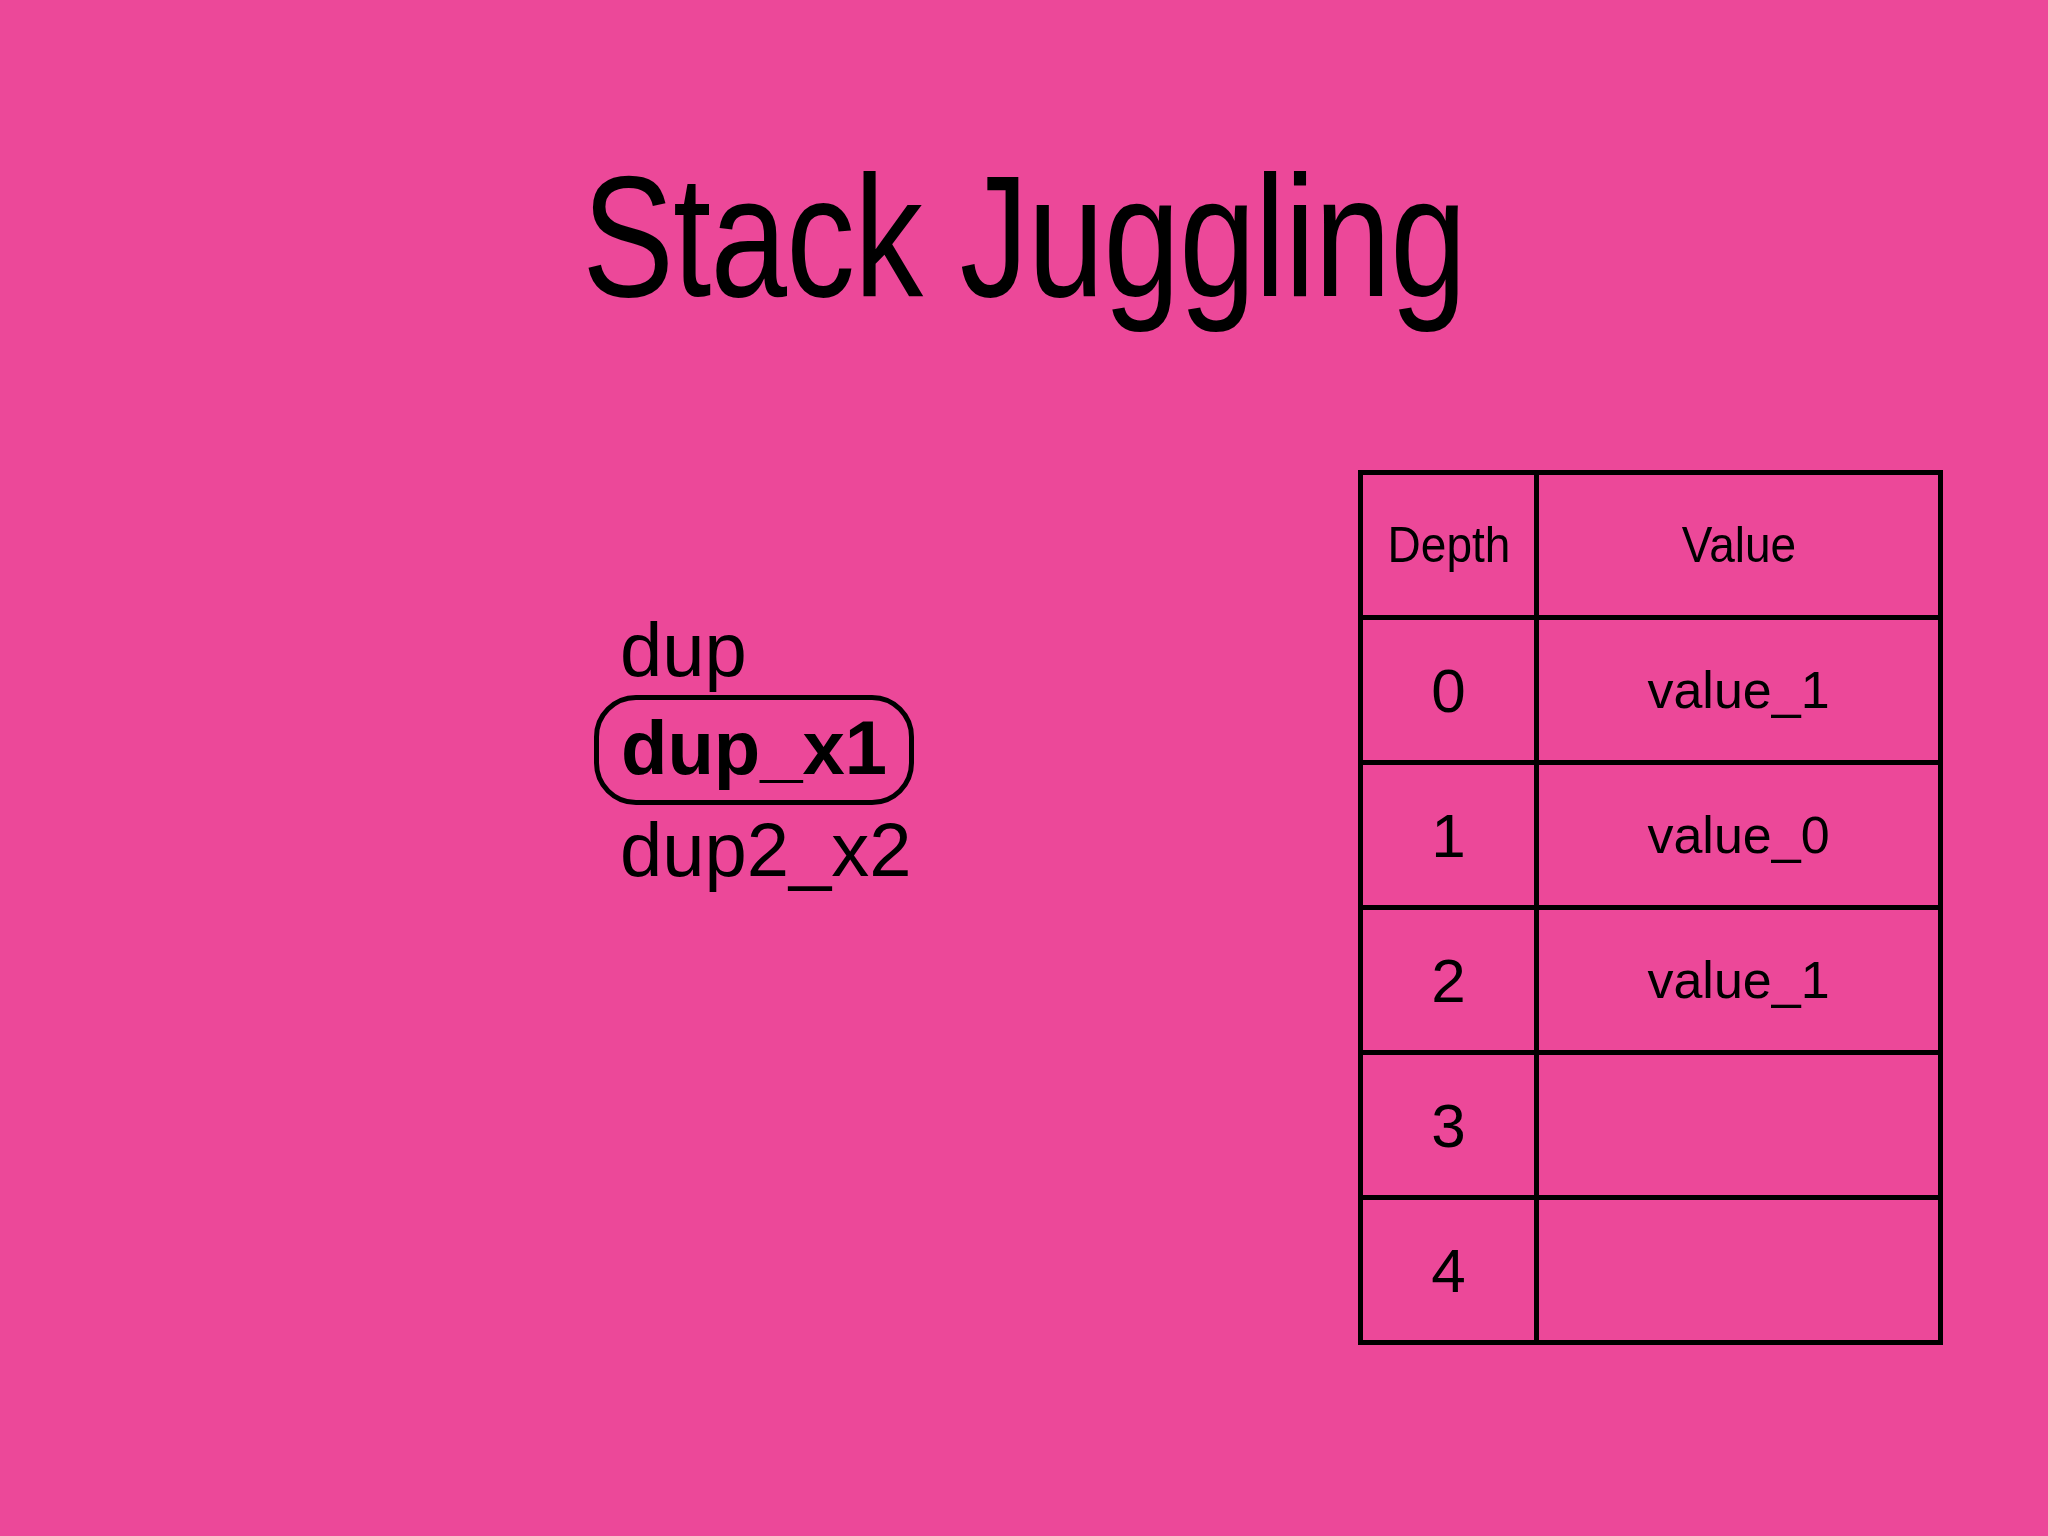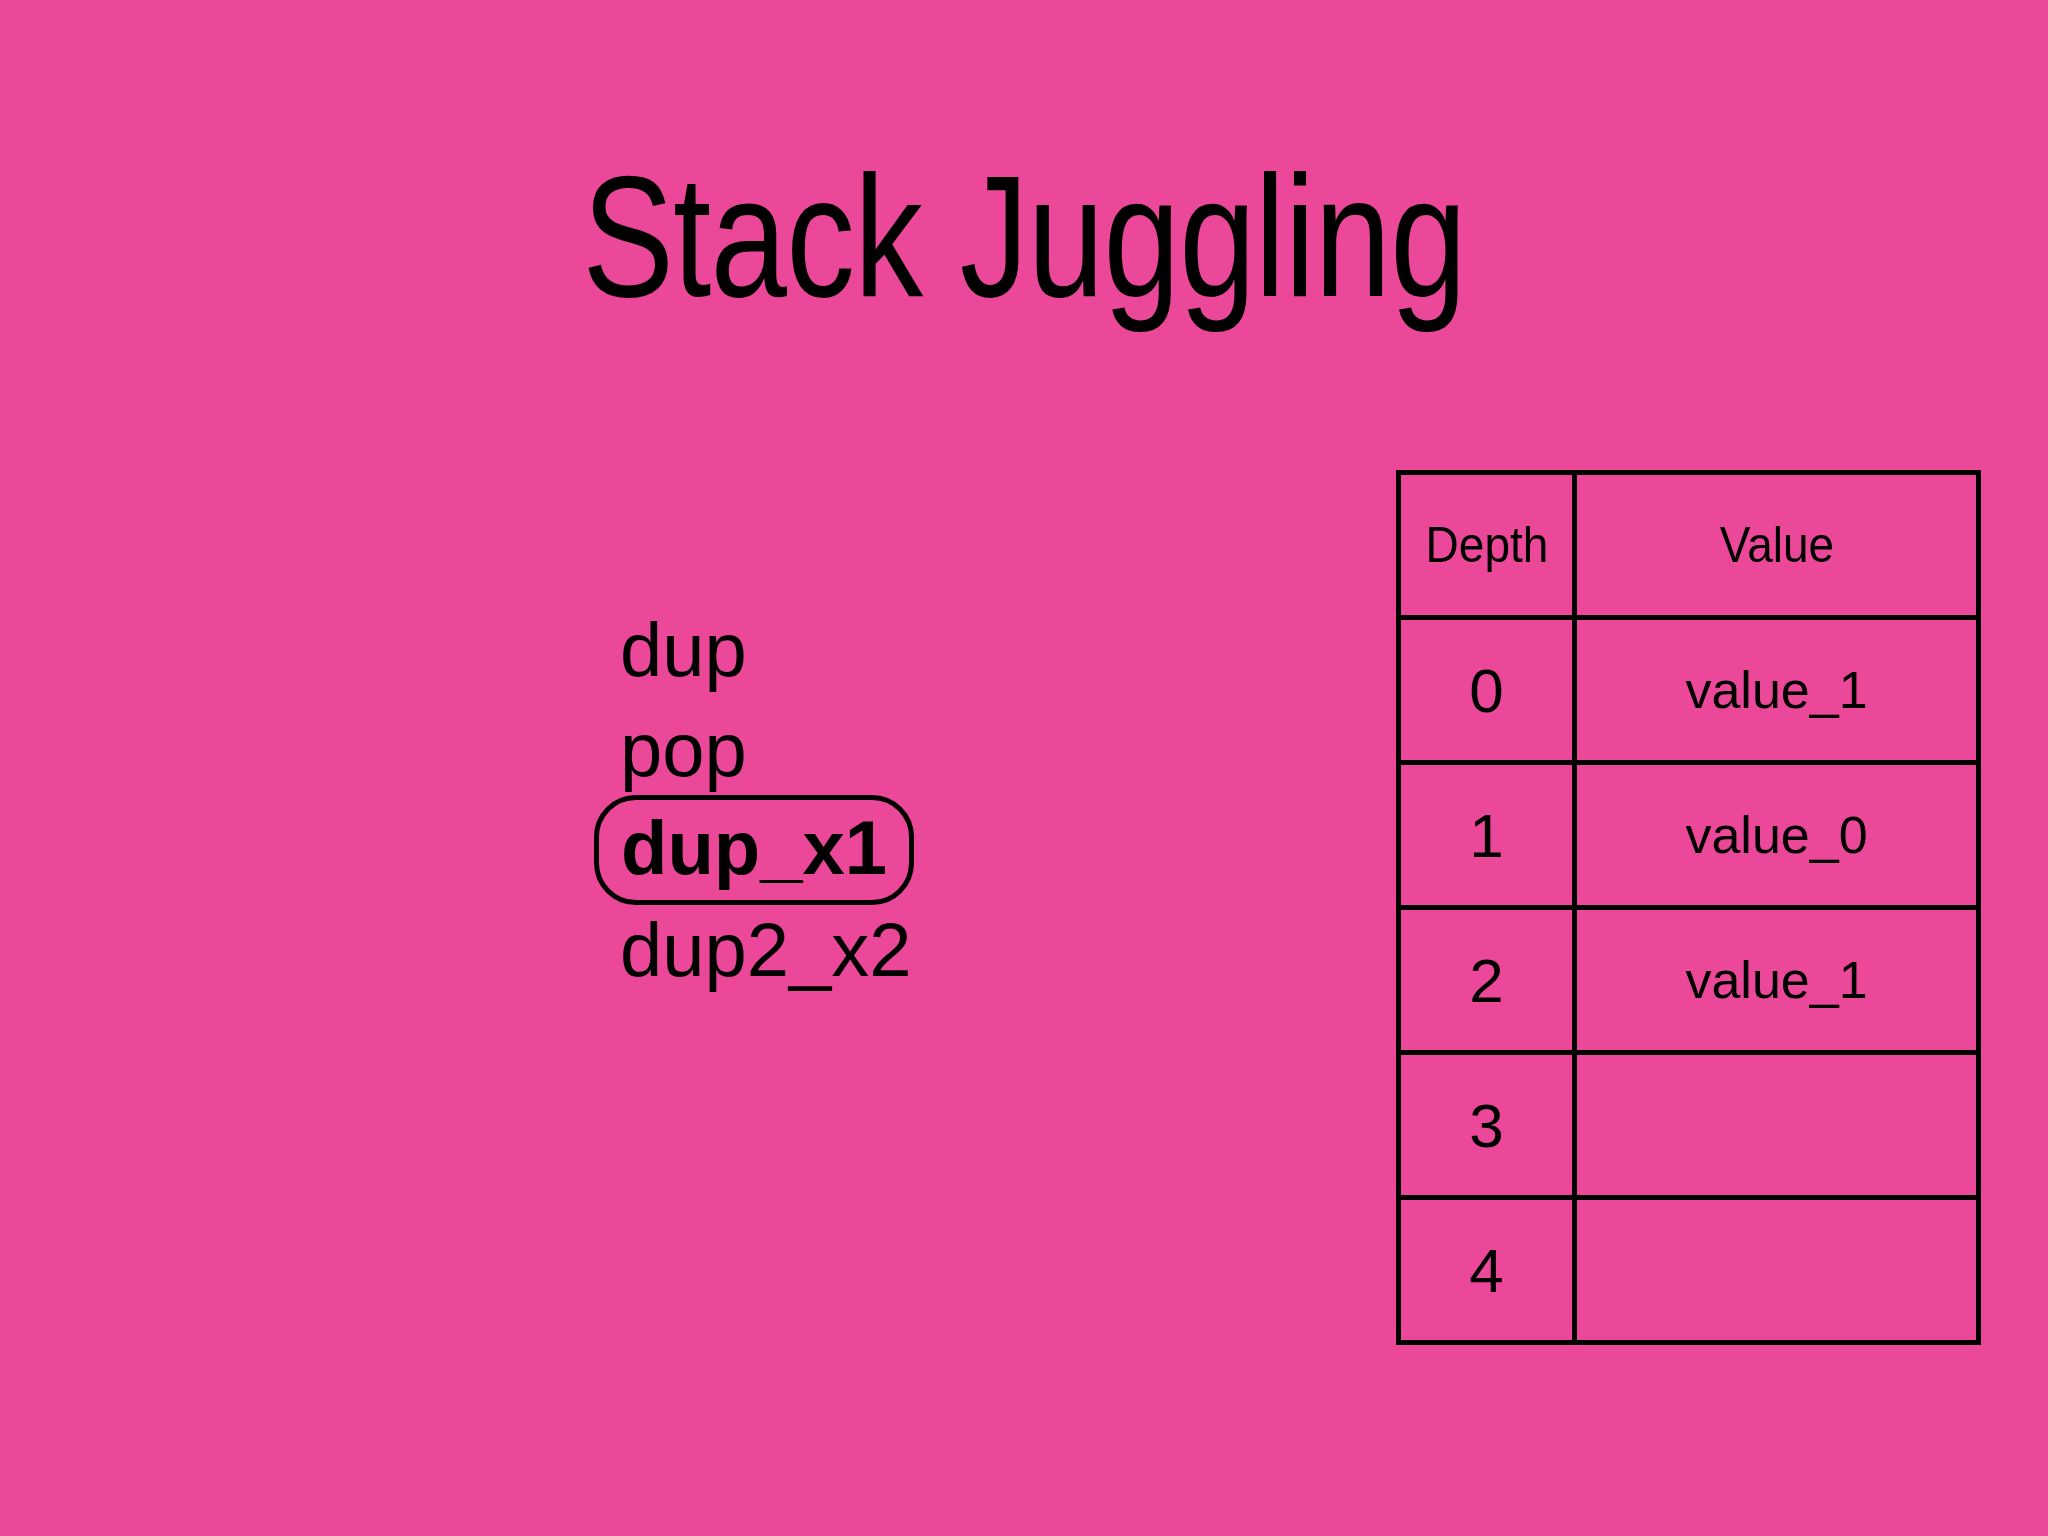--- a/index.html
+++ b/index.html
@@ -66,21 +66,21 @@
     border-radius: 42px;
     padding: 12px 22px 16px 22px;
     margin-left: -22px;
     line-height: 0.95;
     font-weight: bold;
   }
 
   
   #stack-table {
     position: absolute;
-    left: 1396px;
+    left: 1358px;
     top: 470px;
     width: 580px;
     border-collapse: collapse;
     table-layout: fixed;
     border-radius: 23px;
   }
   #stack-table col.col-depth { width: 176px; }
   #stack-table col.col-value { width: 404px; }
   #stack-table td, #stack-table th {
     border: 5px solid #000000;
@@ -112,23 +112,20 @@
 </head>
 <body>
 
 <div id="slide">
 
   <div id="slide-title">Stack Juggling</div>
 
   <div id="opcode-list">
       <div class="opcode-row">
         <span class="opcode-label">dup</span>
-      </div>
-      <div class="opcode-row">
-        <span class="opcode-label">pop</span>
       </div>
       <div class="opcode-row highlighted">
         <span class="opcode-label">dup_x1</span>
       </div>
       <div class="opcode-row">
         <span class="opcode-label">dup2_x2</span>
       </div>
     </div>
 
   <table id="stack-table">

